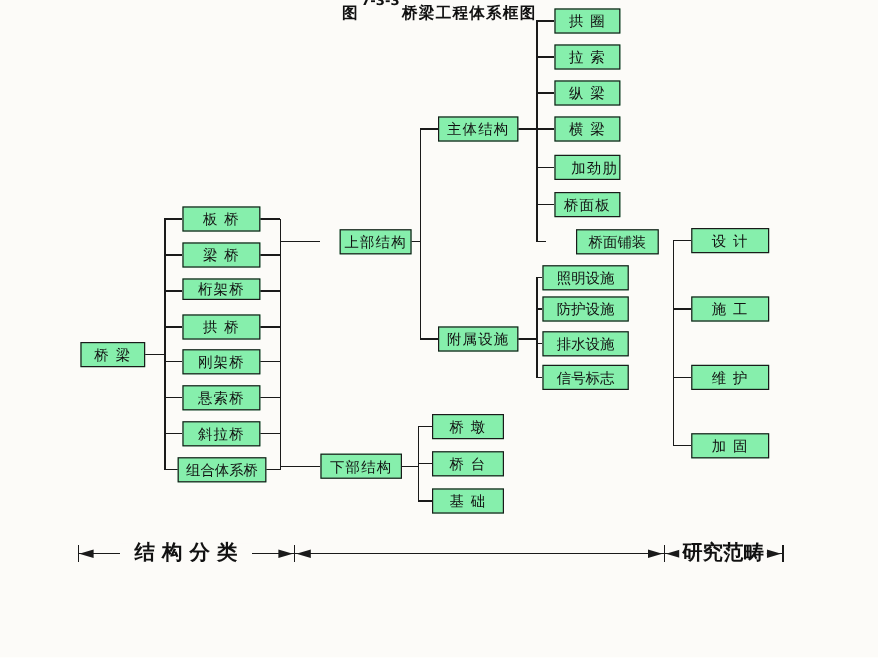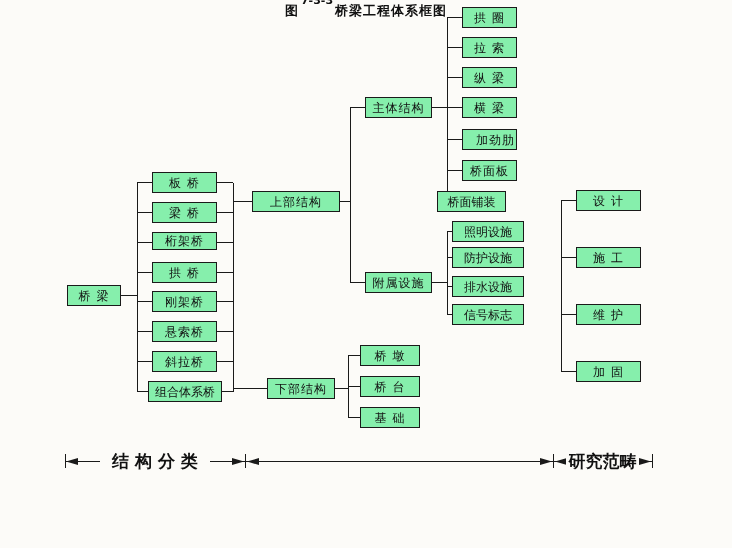--- a/index.html
+++ b/index.html
@@ -129,33 +129,33 @@
 
   <div class="node" style="left:152px; top:172px; width:65px; height:21px;">板 桥</div>
   <div class="node" style="left:152px; top:202px; width:65px; height:21px;">梁 桥</div>
   <div class="node" style="left:152px; top:232px; width:65px; height:18px;">桁架桥</div>
   <div class="node" style="left:152px; top:262px; width:65px; height:21px;">拱 桥</div>
   <div class="node" style="left:152px; top:291px; width:65px; height:21px;">刚架桥</div>
   <div class="node" style="left:152px; top:321px; width:65px; height:21px;">悬索桥</div>
   <div class="node" style="left:152px; top:351px; width:65px; height:21px;">斜拉桥</div>
   <div class="node" style="left:148px; top:381px; width:74px; height:21px; letter-spacing:0;">组合体系桥</div>
 
-  <div class="node" style="left:252px; top:191px; width:88px; height:21px;">上部结构</div>
+  <div class="node" style="left:283px; top:191px; width:60px; height:21px;">上部结构</div>
   <div class="node" style="left:267px; top:378px; width:68px; height:21px;">下部结构</div>
 
   <div class="node" style="left:365px; top:97px; width:67px; height:21px;">主体结构</div>
   <div class="node" style="left:365px; top:272px; width:67px; height:21px;">附属设施</div>
 
   <div class="node" style="left:462px; top:7px; width:55px; height:21px;">拱 圈</div>
   <div class="node" style="left:462px; top:37px; width:55px; height:21px;">拉 索</div>
   <div class="node" style="left:462px; top:67px; width:55px; height:21px;">纵 梁</div>
   <div class="node" style="left:462px; top:97px; width:55px; height:21px;">横 梁</div>
   <div class="node" style="left:462px; top:129px; width:55px; height:21px;padding-left:12px;">加劲肋</div>
   <div class="node" style="left:462px; top:160px; width:55px; height:21px;">桥面板</div>
-  <div class="node" style="left:437px; top:191px; width:69px; height:21px; letter-spacing:0;">桥面铺装</div>
+  <div class="node" style="left:480px; top:191px; width:69px; height:21px; letter-spacing:0;">桥面铺装</div>
 
   <div class="node" style="left:452px; top:221px; width:72px; height:21px; letter-spacing:0;">照明设施</div>
   <div class="node" style="left:452px; top:247px; width:72px; height:21px; letter-spacing:0;">防护设施</div>
   <div class="node" style="left:452px; top:276px; width:72px; height:21px; letter-spacing:0;">排水设施</div>
   <div class="node" style="left:452px; top:304px; width:72px; height:21px; letter-spacing:0;">信号标志</div>
 
   <div class="node" style="left:360px; top:345px; width:60px; height:21px;">桥 墩</div>
   <div class="node" style="left:360px; top:376px; width:60px; height:21px;">桥 台</div>
   <div class="node" style="left:360px; top:407px; width:60px; height:21px;">基 础</div>
 

